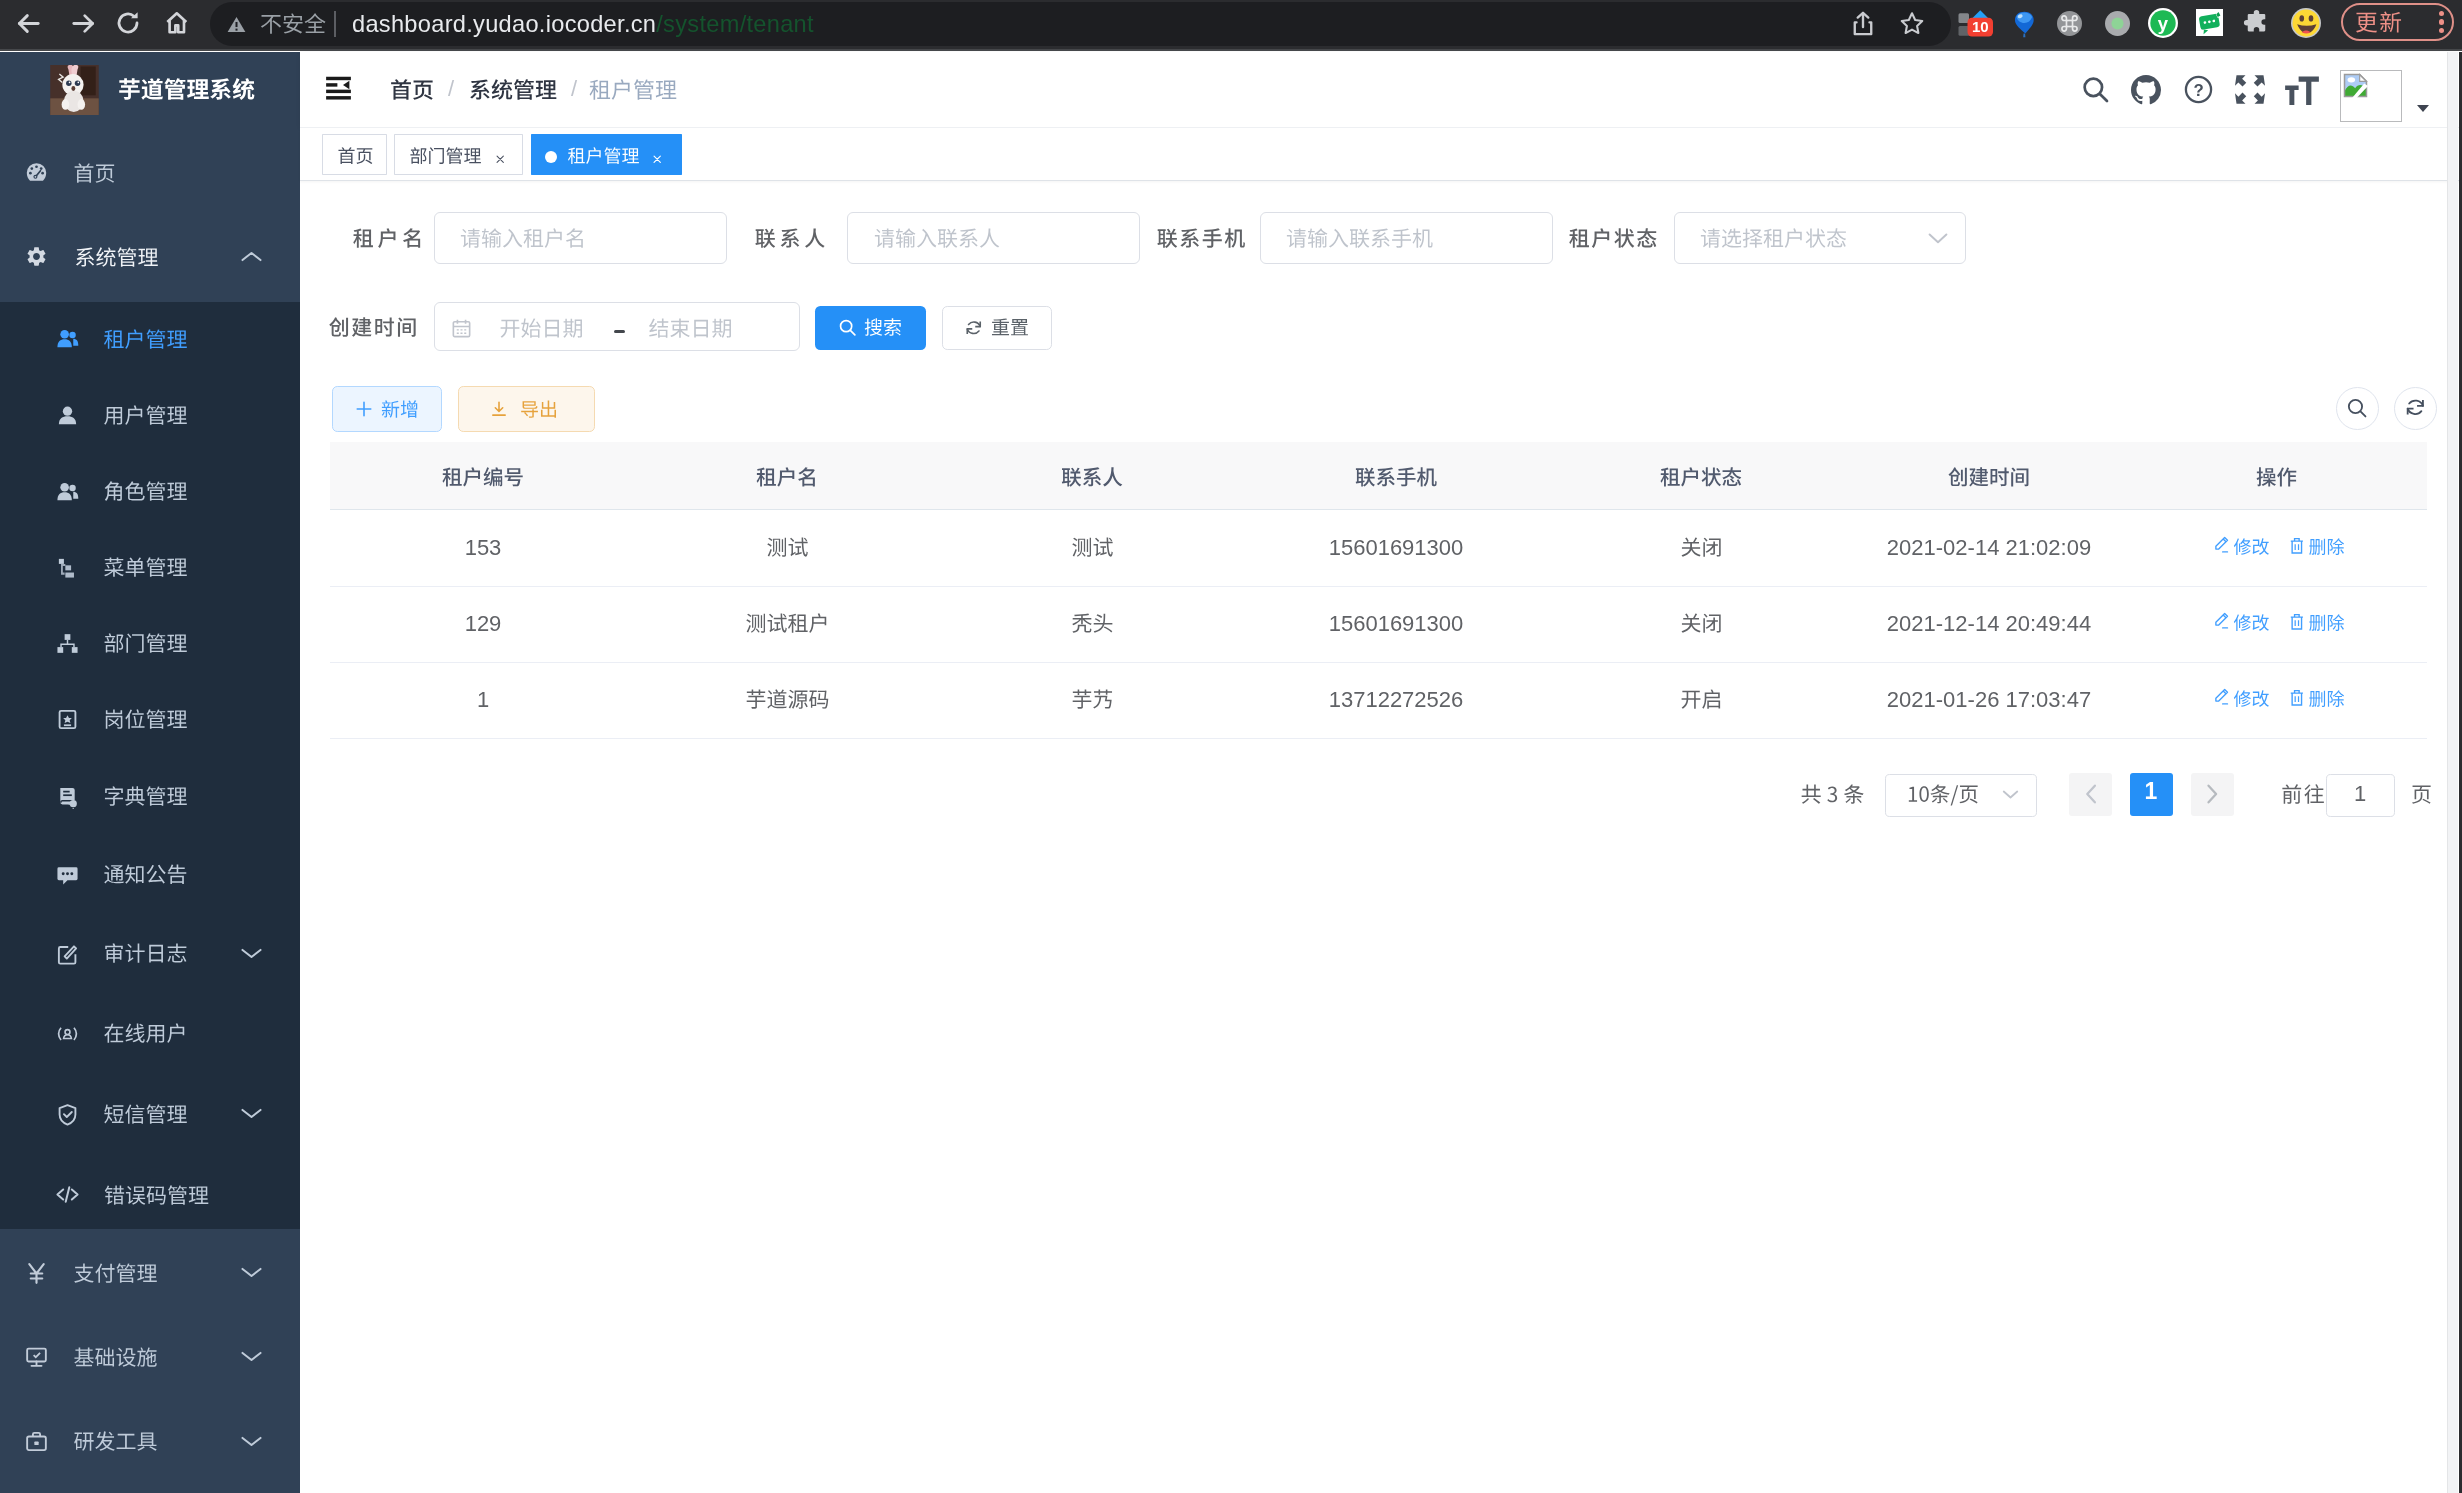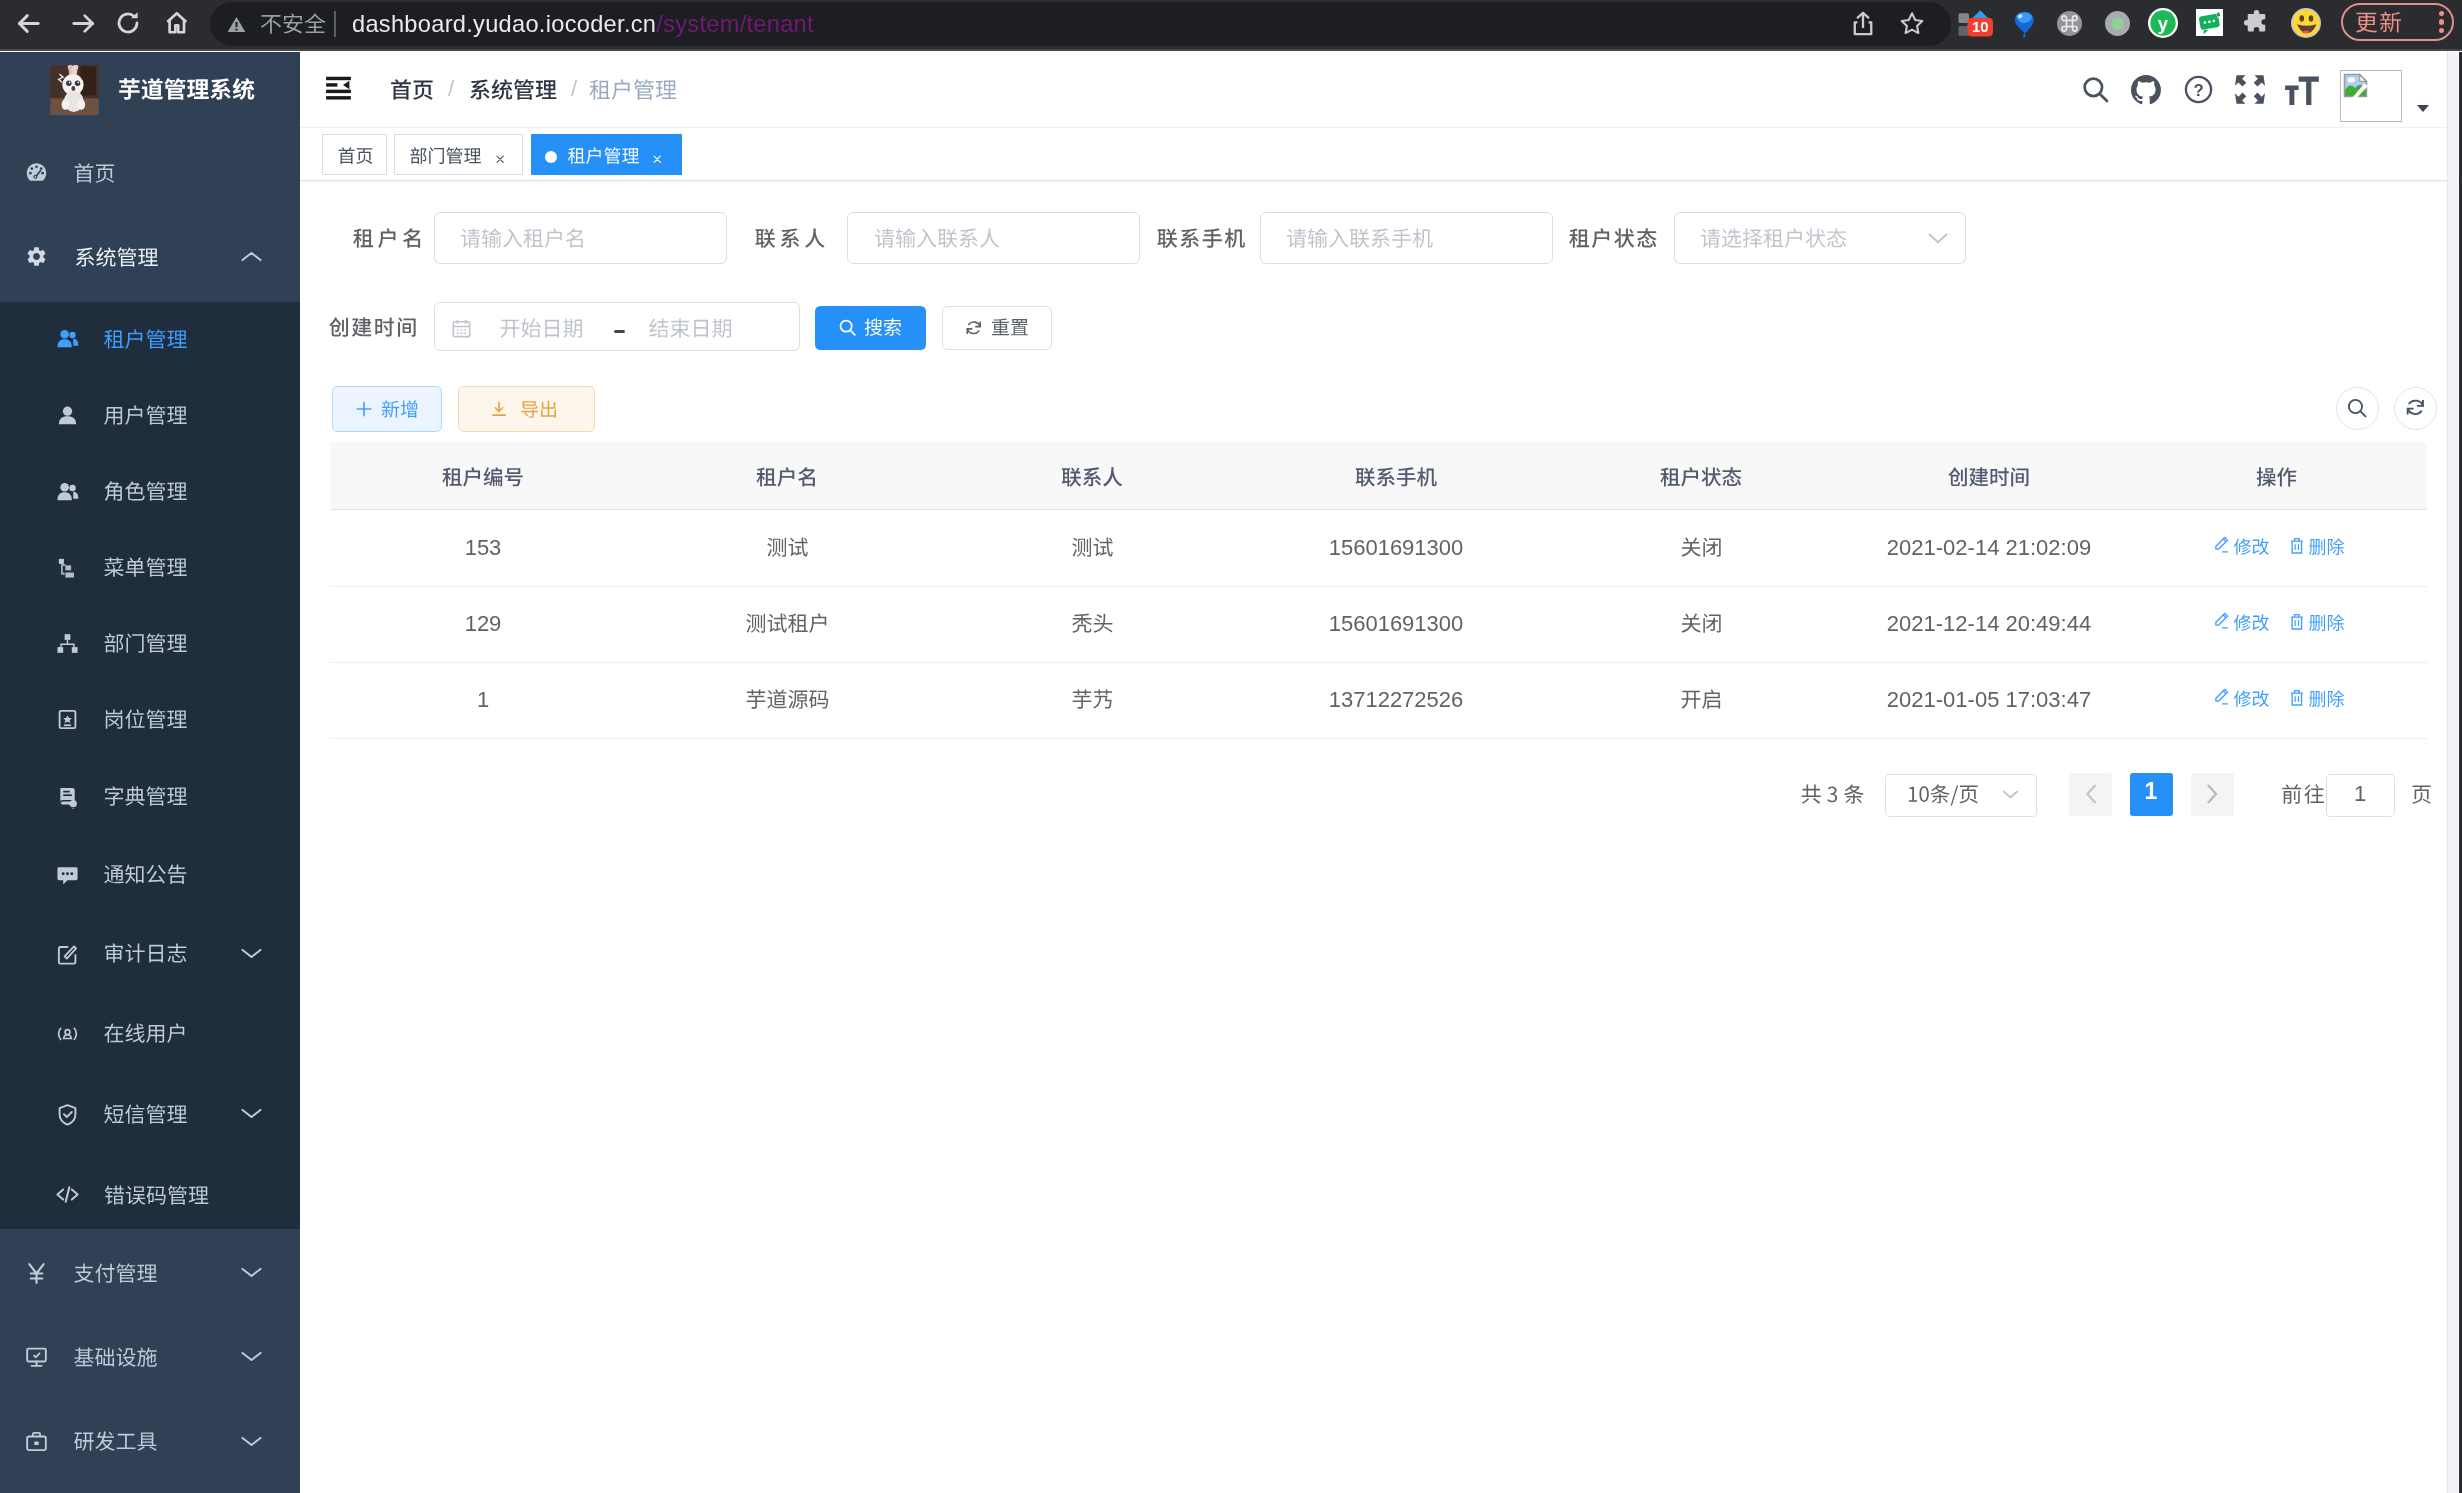--- a/index.html
+++ b/index.html
@@ -35,21 +35,21 @@
 <path d="M15 2L29 26H1z" fill="#9aa0a6"></path>
     <rect x="13.4" y="10" width="3.2" height="8" fill="#1e1f23"></rect>
 <rect x="13.4" y="20.5" width="3.2" height="3.2" fill="#1e1f23"></rect>
   </svg>
 <svg class="ab" style="left:260px;top:13.2px;color:#9aa0a6" width="66" height="22" viewBox="0 -860 3000 1000">
     <use href="#r4e0d" x="0"></use>
     <use href="#r5b89" x="1000"></use>
     <use href="#r5168" x="2000"></use>
   </svg>
 <div class="ab" style="left:334px;top:10.7px;width:1.5px;height:26px;background:#5c5e63"></div>
-<div class="ab" style="left:352px;top:10.7px;font-size:23.6px;color:#e8eaed;font-weight:400;font-family:&quot;Liberation Sans&quot;,sans-serif;letter-spacing:0.3px">dashboard.yudao.iocoder.cn<span style="color:#701a75">/system/tenant</span></div>
+<div class="ab" style="left:352px;top:10.7px;font-size:23.6px;color:#e8eaed;font-weight:400;font-family:&quot;Liberation Sans&quot;,sans-serif;letter-spacing:0.3px">dashboard.yudao.iocoder.cn<span style="color:#14532d">/system/tenant</span></div>
 <svg class="ab" style="left:1853px;top:10.7px" width="20" height="25" viewBox="0 0 34 42">
 <g fill="none" stroke="#c9cbcf" stroke-width="4" stroke-linecap="round" stroke-linejoin="round">
 <path d="M17 3v24"></path>
       <path d="M8 11l9-8 9 8"></path>
       <path d="M6 19H3v20h28V19h-3"></path>
     </g>
   </svg>
 <svg class="ab" style="left:1900px;top:11.4px" width="24" height="25" viewBox="0 0 42 42">
 <path d="M21 3l5.6 11.9 12.4 1.6-9.1 8.8 2.3 12.4L21 31.6 9.8 37.7l2.3-12.4L3 16.5l12.4-1.6z" fill="none" stroke="#c9cbcf" stroke-width="3.6" stroke-linejoin="round"></path>
   </svg>
@@ -722,21 +722,21 @@
   </svg>
 <svg class="ab" style="left:1071px;top:689px;color:#606266" width="43" height="21" viewBox="0 -860 2000 1000">
     <use href="#r828b" x="0"></use>
     <use href="#r827f" x="1000"></use>
   </svg>
 <div class="ab" style="left:1396px;top:687px;font-size:22px;color:#606266;font-weight:400;font-family:&quot;Liberation Sans&quot;,sans-serif;transform:translateX(-50%)">13712272526</div>
 <svg class="ab" style="left:1680px;top:689px;color:#606266" width="43" height="21" viewBox="0 -860 2000 1000">
     <use href="#r5f00" x="0"></use>
     <use href="#r542f" x="1000"></use>
   </svg>
-<div class="ab" style="left:1989px;top:687px;font-size:22px;color:#606266;font-weight:400;font-family:&quot;Liberation Sans&quot;,sans-serif;transform:translateX(-50%)">2021-01-05 17:03:47</div>
+<div class="ab" style="left:1989px;top:687px;font-size:22px;color:#606266;font-weight:400;font-family:&quot;Liberation Sans&quot;,sans-serif;transform:translateX(-50%)">2021-01-26 17:03:47</div>
 <svg class="ab" style="left:2214px;top:688px" width="15" height="17.5" viewBox="0 0 20 23">
 <g fill="none" stroke="#409eff" stroke-width="1.8">
       <path d="M14.2 1.8l3.8 3.8L6.3 17.3H2.5v-3.8z" stroke-linejoin="round"></path>
 <path d="M12.2 3.8l3.8 3.8"></path>
     </g>
 <path d="M11.5 21h6.5" stroke="#409eff" stroke-width="1.8" stroke-linecap="round"></path>
   </svg>
 <svg class="ab" style="left:2233px;top:690px;color:#409eff" width="37" height="18" viewBox="0 -860 2000 1000">
     <use href="#r4fee" x="0"></use>
     <use href="#r6539" x="1000"></use>

